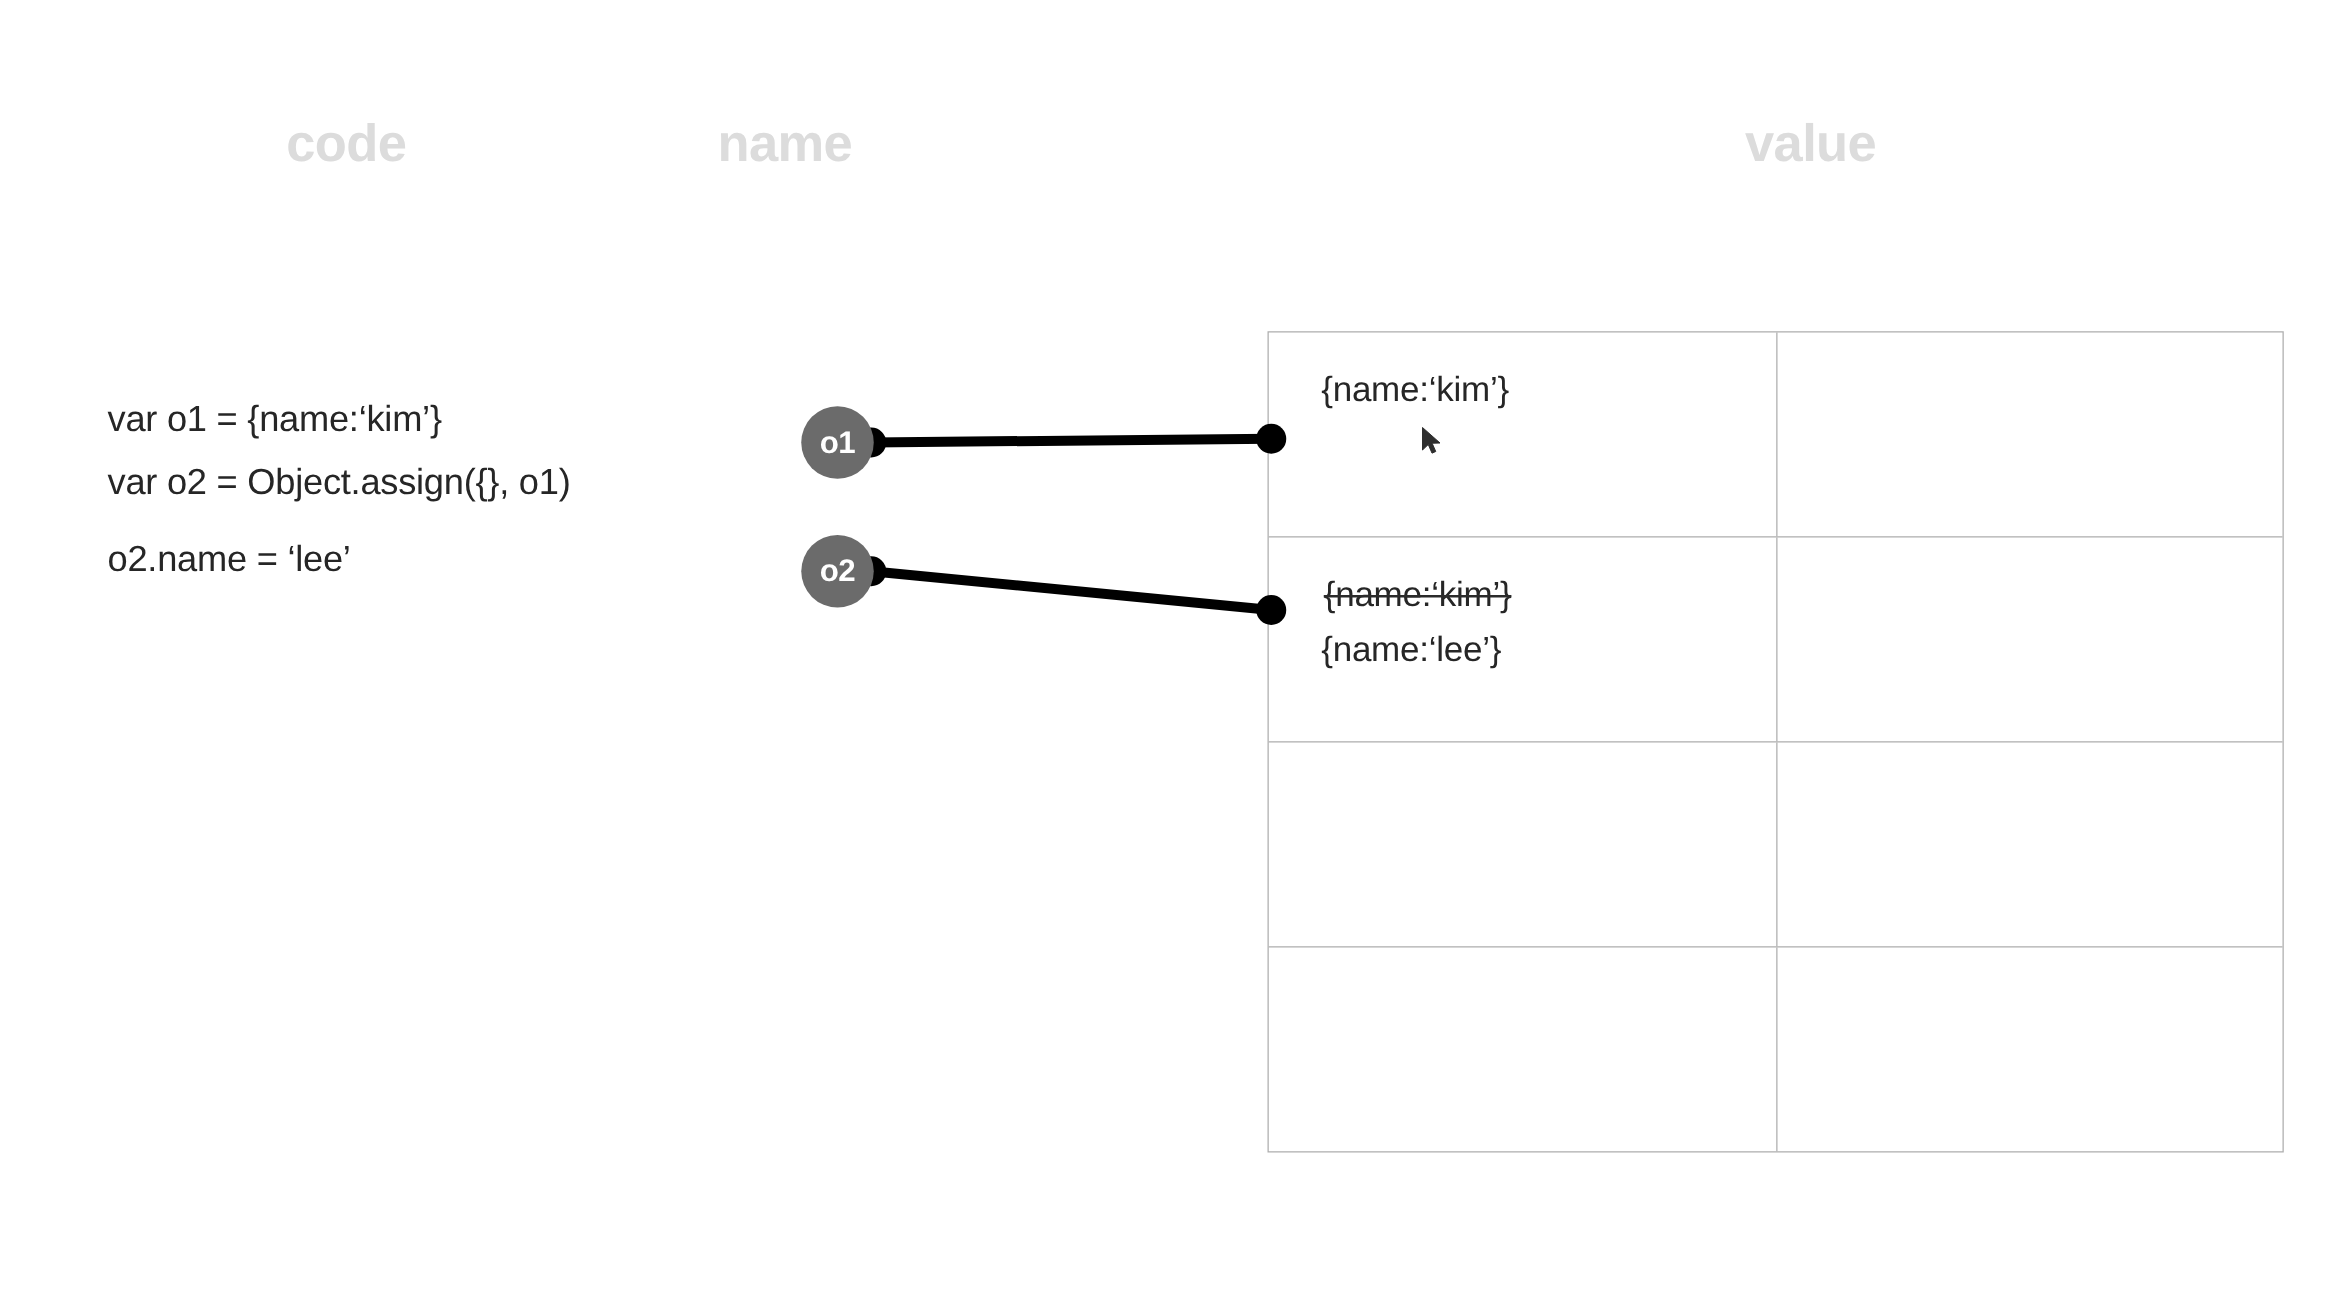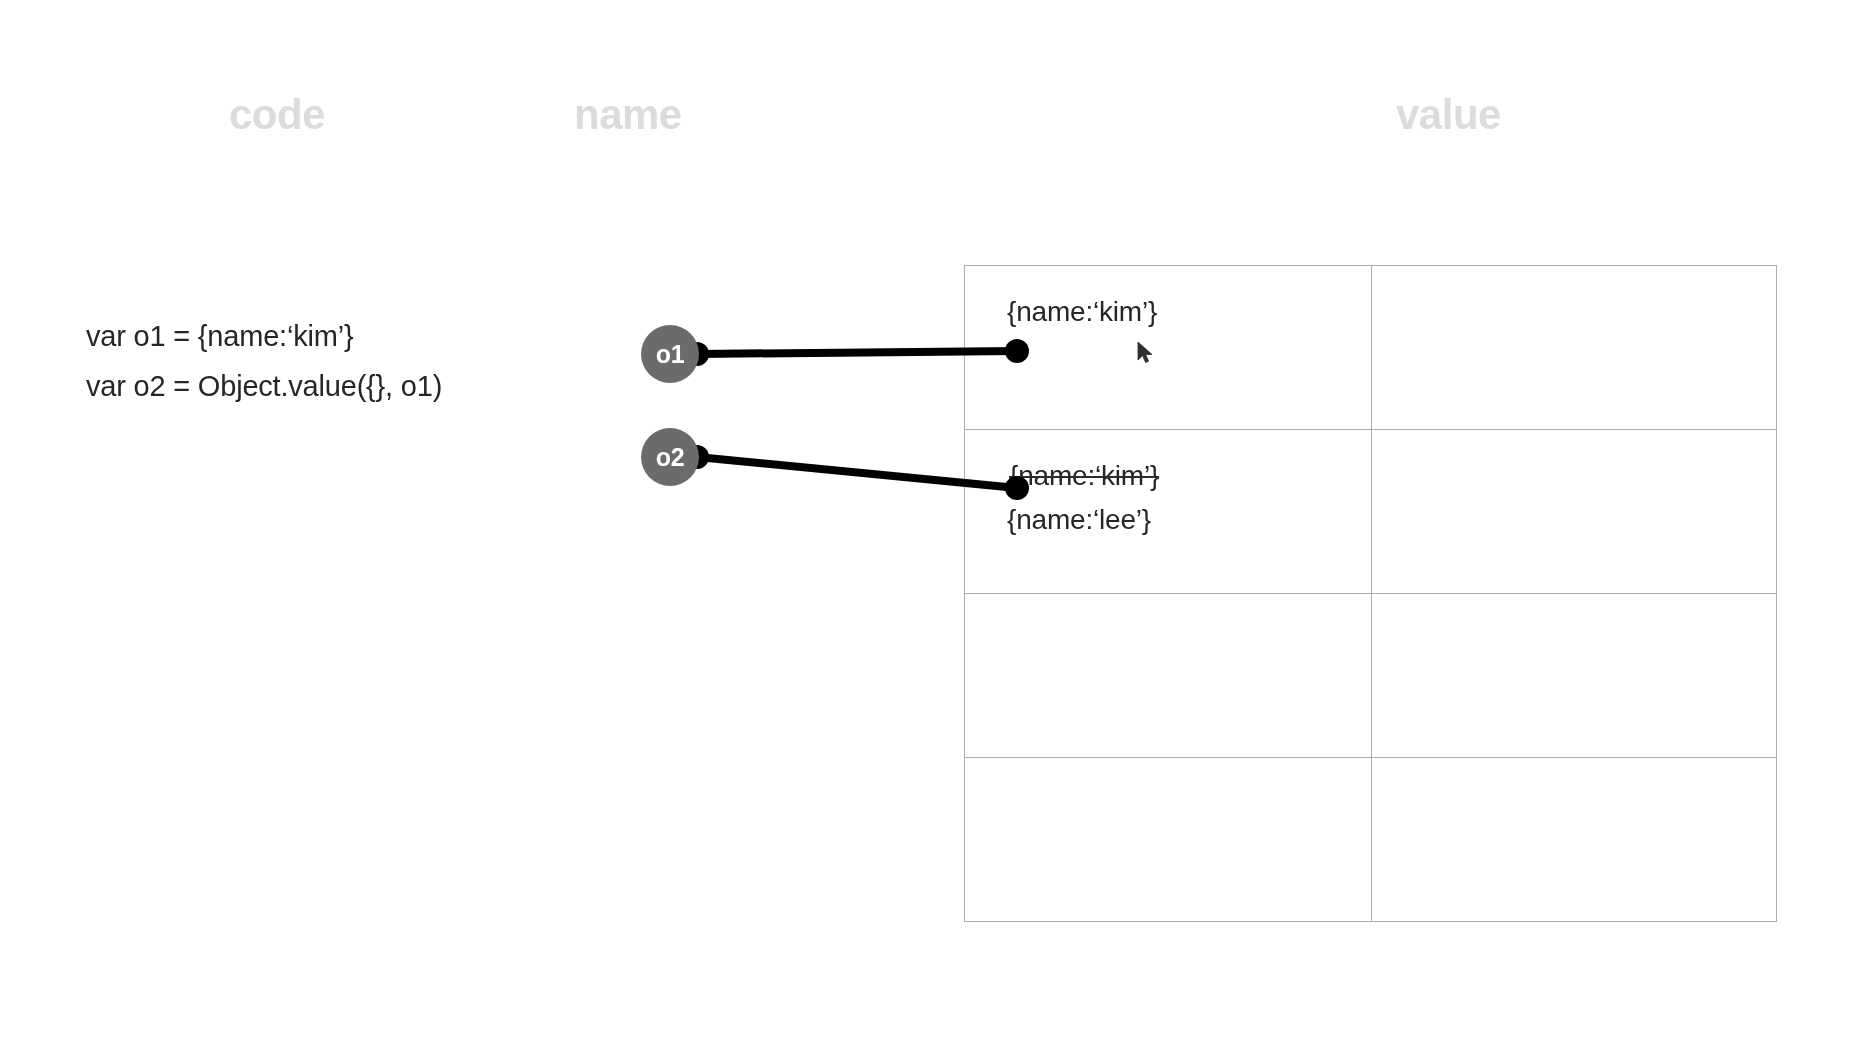--- a/index.html
+++ b/index.html
@@ -86,21 +86,21 @@
     position: absolute;
     left: 0; top: 0;
     width: 1873px;
     height: 1053px;
     pointer-events: none;
   }
 
   
   #value-table {
     position: absolute;
-    left: 964px;
+    left: 1014px;
     top: 265px;
     width: 813px;
     height: 657px;
     border: 1px solid #adadad;
     box-sizing: border-box;
     display: flex;
     flex-direction: column;
     background: transparent;
   }
   .value-row {
@@ -149,21 +149,22 @@
 <div id="stage">
 
   <div class="col-header" id="hdr-code">code</div>
 
   <div class="col-header" id="hdr-name">name</div>
 
   <div class="col-header" id="hdr-value">value</div>
 
   <div id="code-block">
     <div class="code-line" id="code-line-0">var o1 = {name:‘kim’}</div>
-    <div class="code-line" id="code-line-1">var o2 = Object.value({}, o1)</div>
+    <div class="code-line" id="code-line-1">var o2 = Object.assign({}, o1)</div>
+    <div class="code-line" id="code-line-2">o2.name = ‘lee’</div>
   </div>
 
   <div id="value-table">
 
     <div class="value-row">
       <div class="value-cell cell-left">
         <div class="value-text">{name:‘kim’}</div>
       </div>
       <div class="value-cell cell-right"></div>
     </div>

